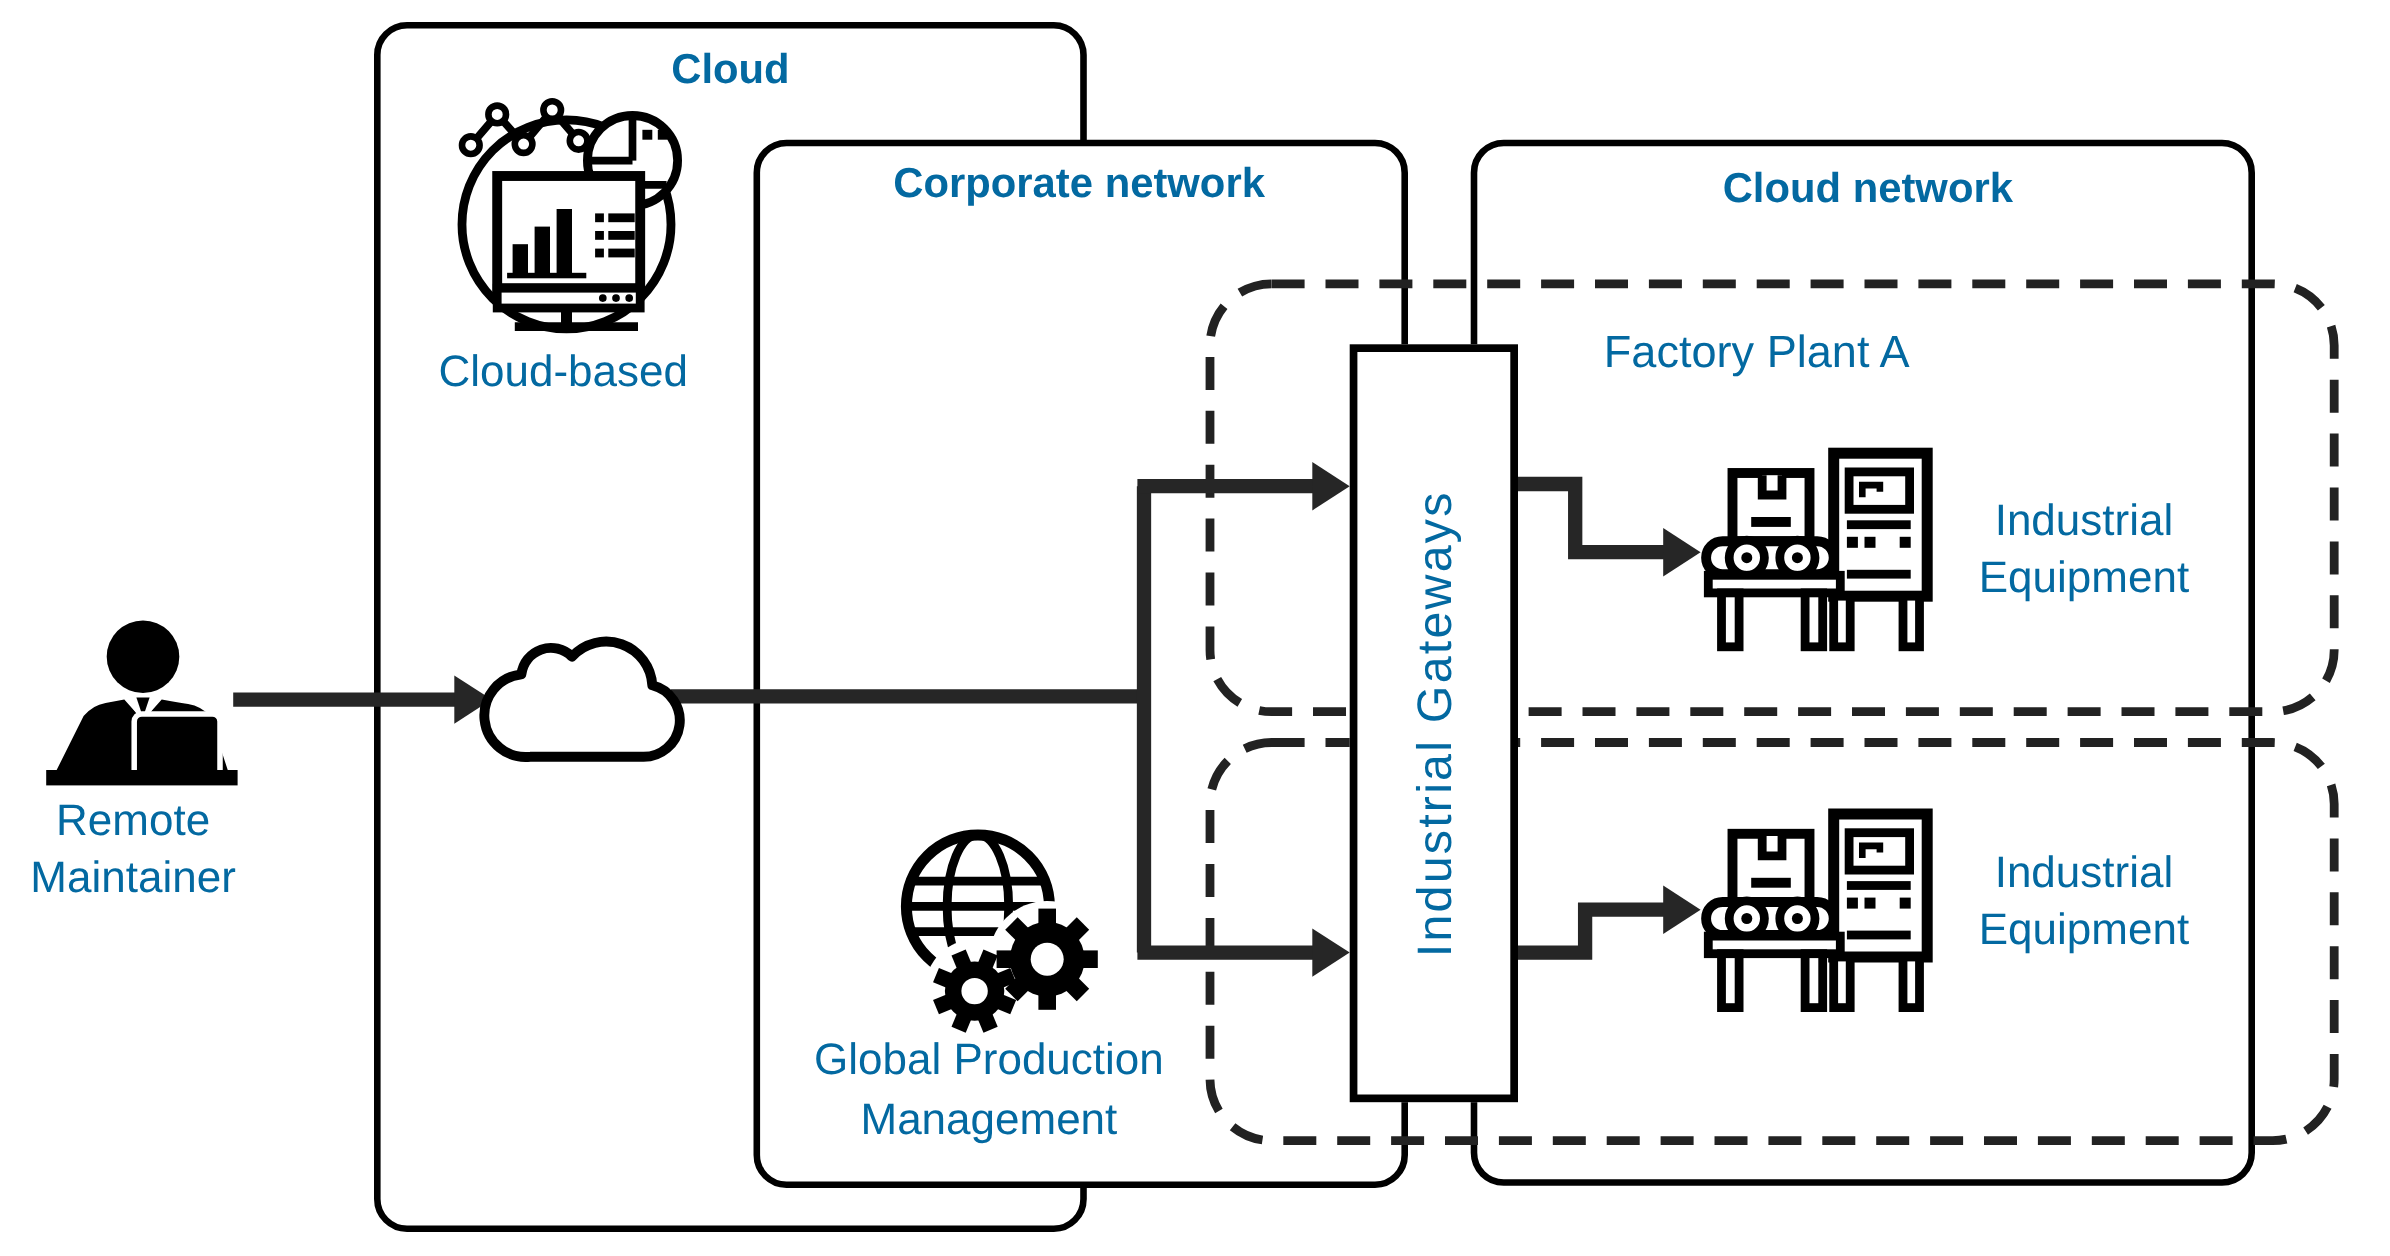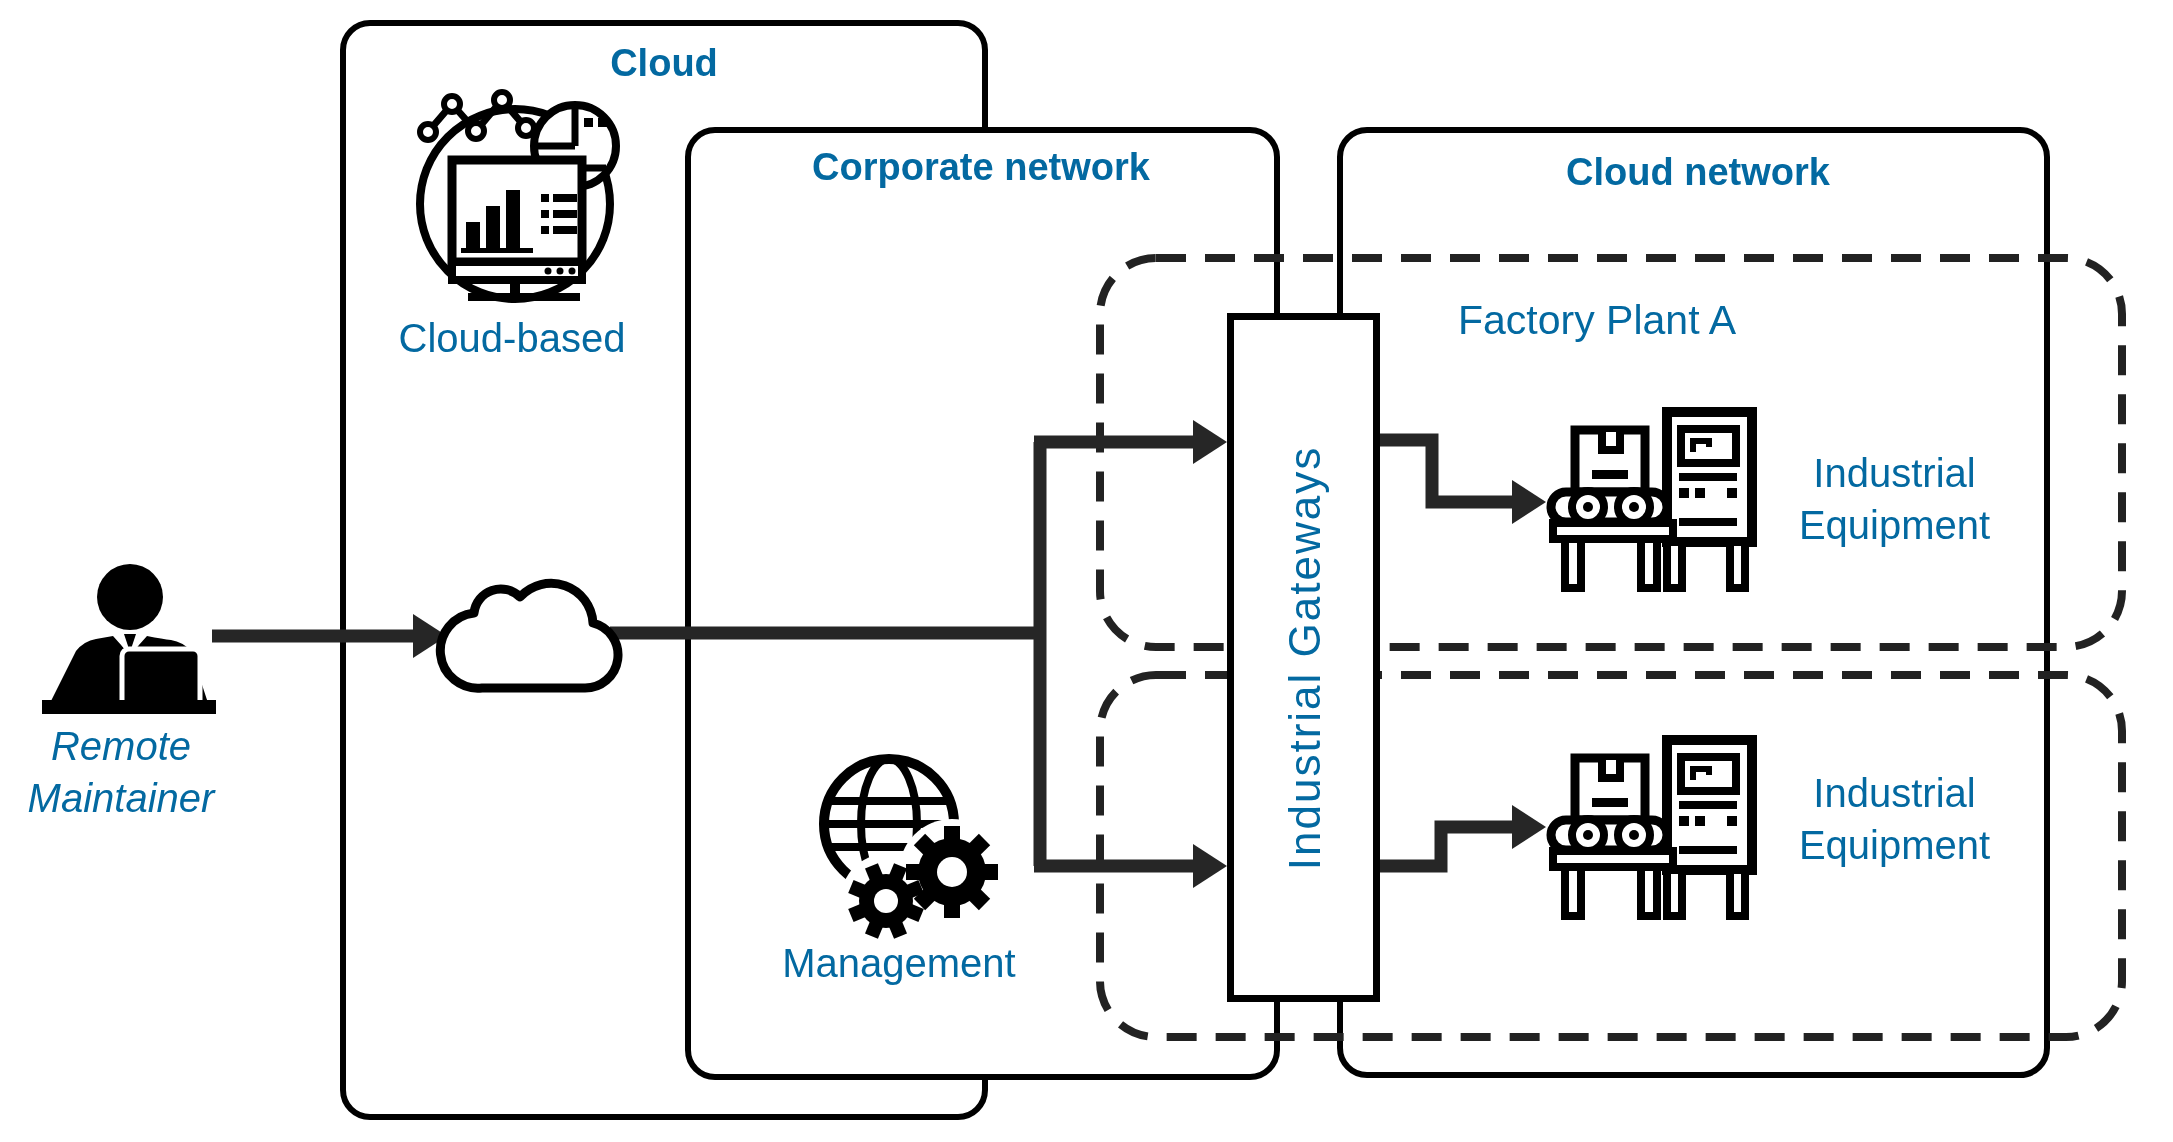--- a/index.html
+++ b/index.html
@@ -179,26 +179,27 @@
   </svg>
 
   <div class="lbl t-bold" style="left:464px;top:42px;width:400px;">Cloud</div>
   <div class="lbl t-bold" style="left:781px;top:146px;width:400px;">Corporate network</div>
   <div class="lbl t-bold" style="left:1498px;top:151px;width:400px;">Cloud network</div>
 
   <div class="lbl t-reg" style="left:362px;top:312px;width:300px;">
     <div>Cloud-based</div>
   </div>
 
-  <div class="lbl t-reg" style="left:1px;top:720px;width:240px;font-style:italic;">
+  <div class="lbl t-reg" style="left:1px;top:720px;width:240px;">
     <div>Remote</div>
     <div>Maintainer</div>
   </div>
 
   <div class="lbl t-reg55" style="left:699px;top:936px;width:400px;">
+    <div>Global Production</div>
     <div>Management</div>
   </div>
 
   <div class="lbl vertical" style="left:1023px;top:635px;width:560px;height:46px;">Industrial Gateways</div>
 
   <div class="lbl t-plant" style="left:1397px;top:297px;width:400px;">Factory Plant A</div>
 
   <div class="lbl t-reg" style="left:1782px;top:447px;width:225px;">
     <div>Industrial</div>
     <div>Equipment</div>

